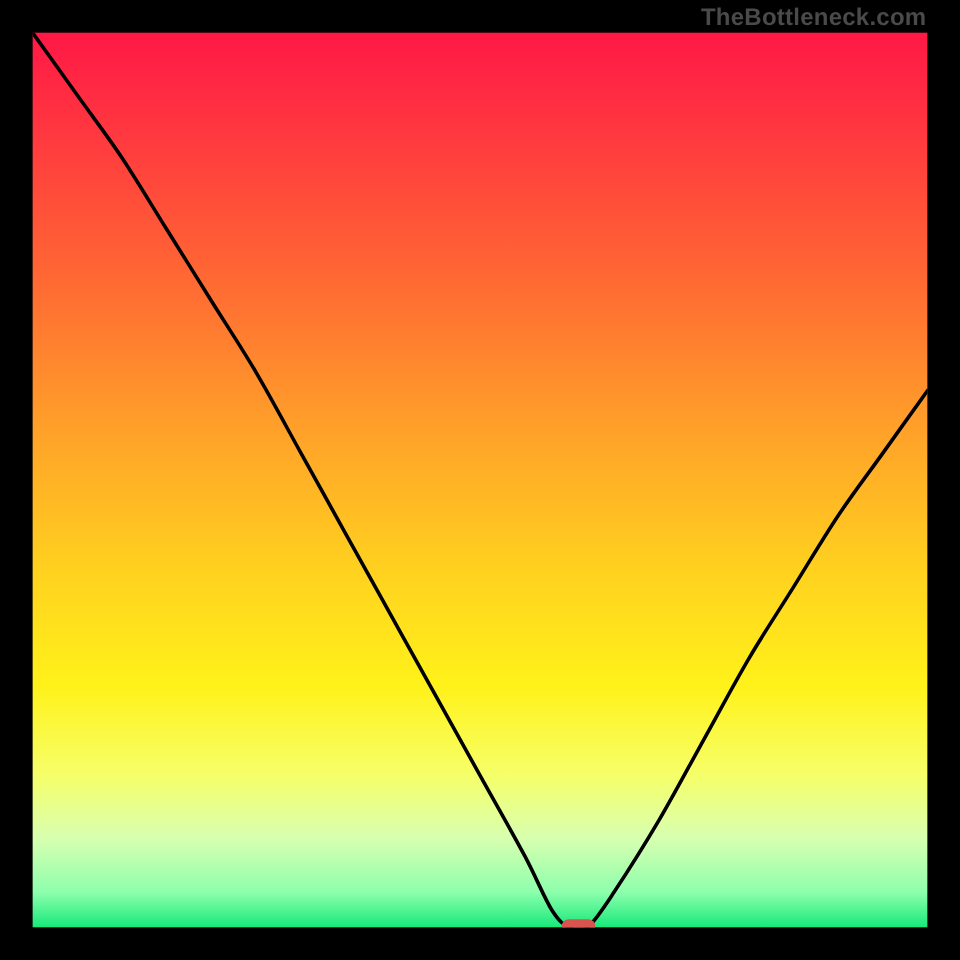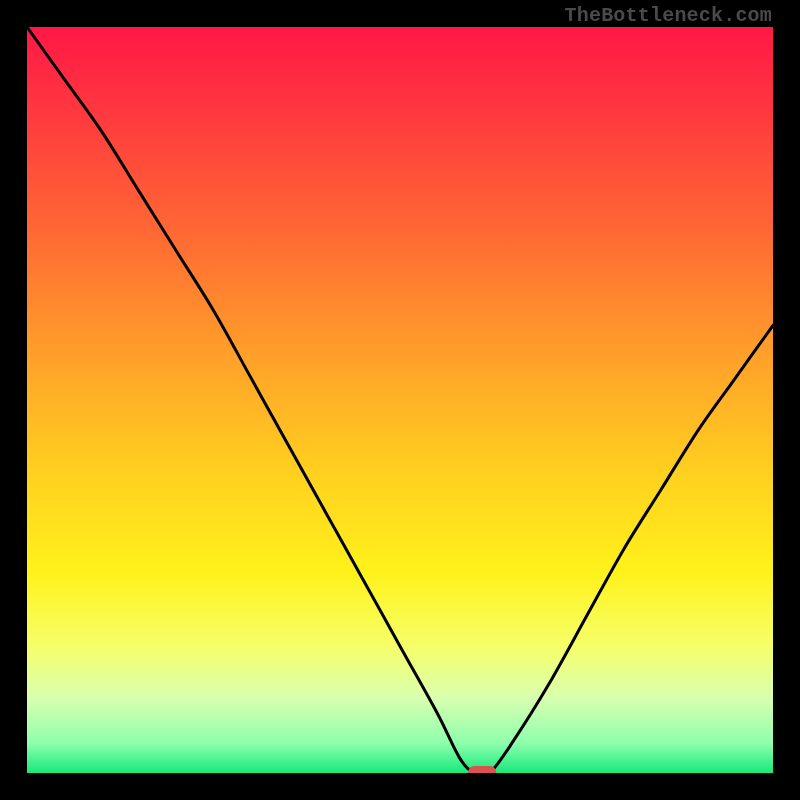--- a/index.html
+++ b/index.html
@@ -27,21 +27,20 @@
   }
   .watermark {
     position: absolute;
     top: 4px;
     right: 28px;
     color: #4a4a4a;
     font-size: 20px;
     font-weight: 600;
     letter-spacing: 0.2px;
     z-index: 3;
-    font-family: Liberation Mono, monospace;
   }
   svg { display: block; }
 </style>
 </head>
 <body>
 
 <div class="watermark">TheBottleneck.com</div>
 
 <div class="chart-frame">
   <svg class="plot-area" viewBox="0 0 746 746" preserveAspectRatio="none">

